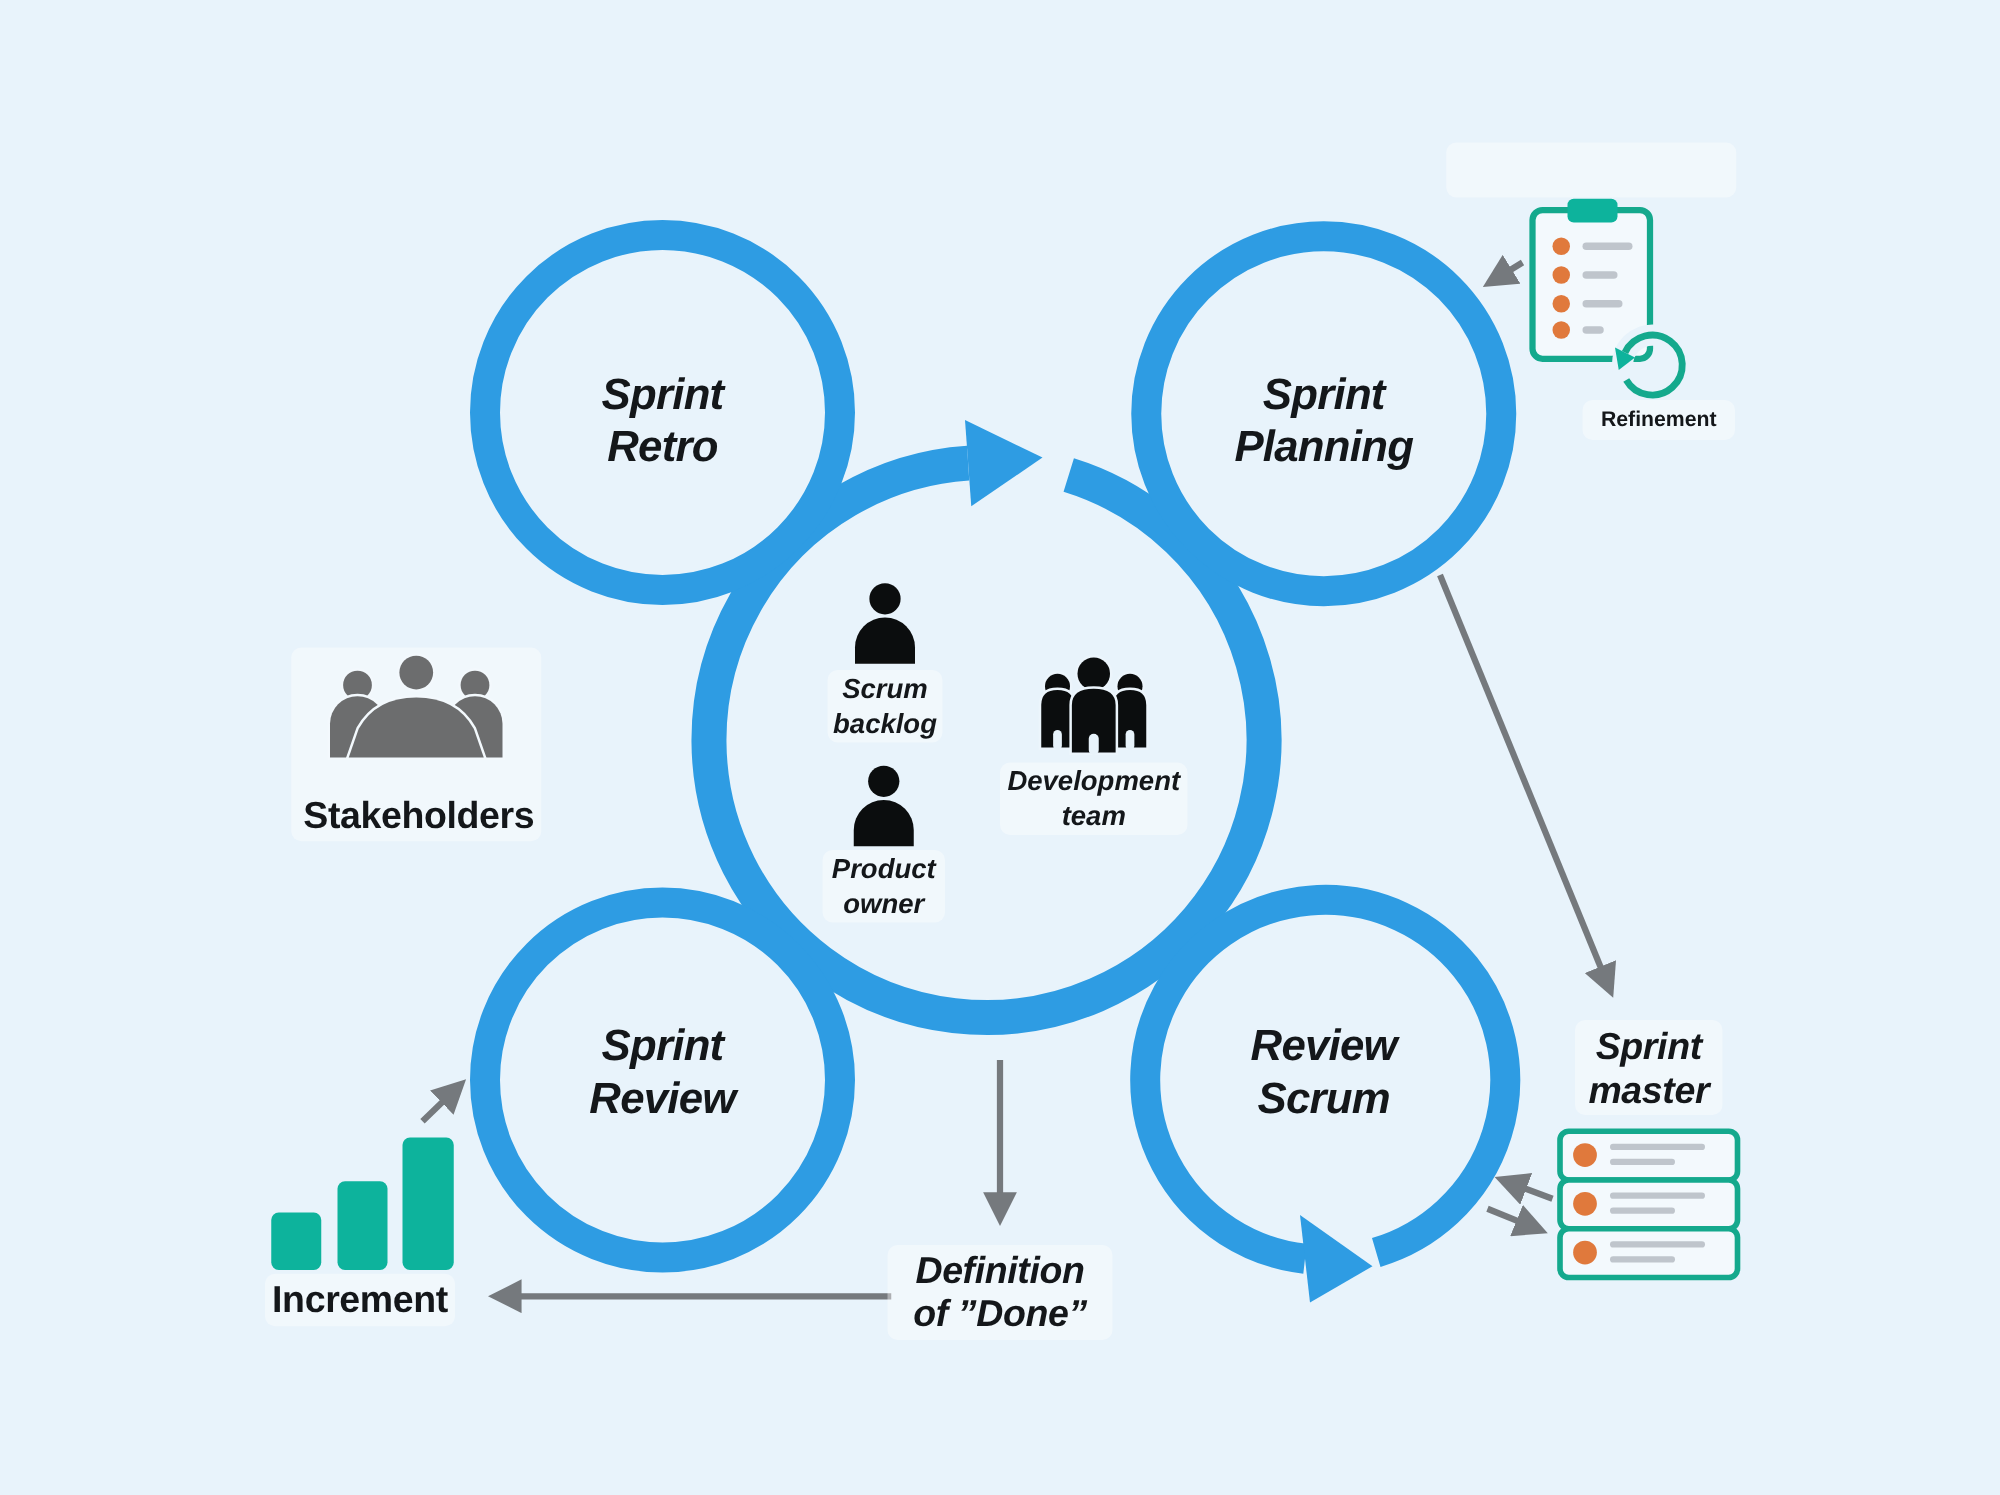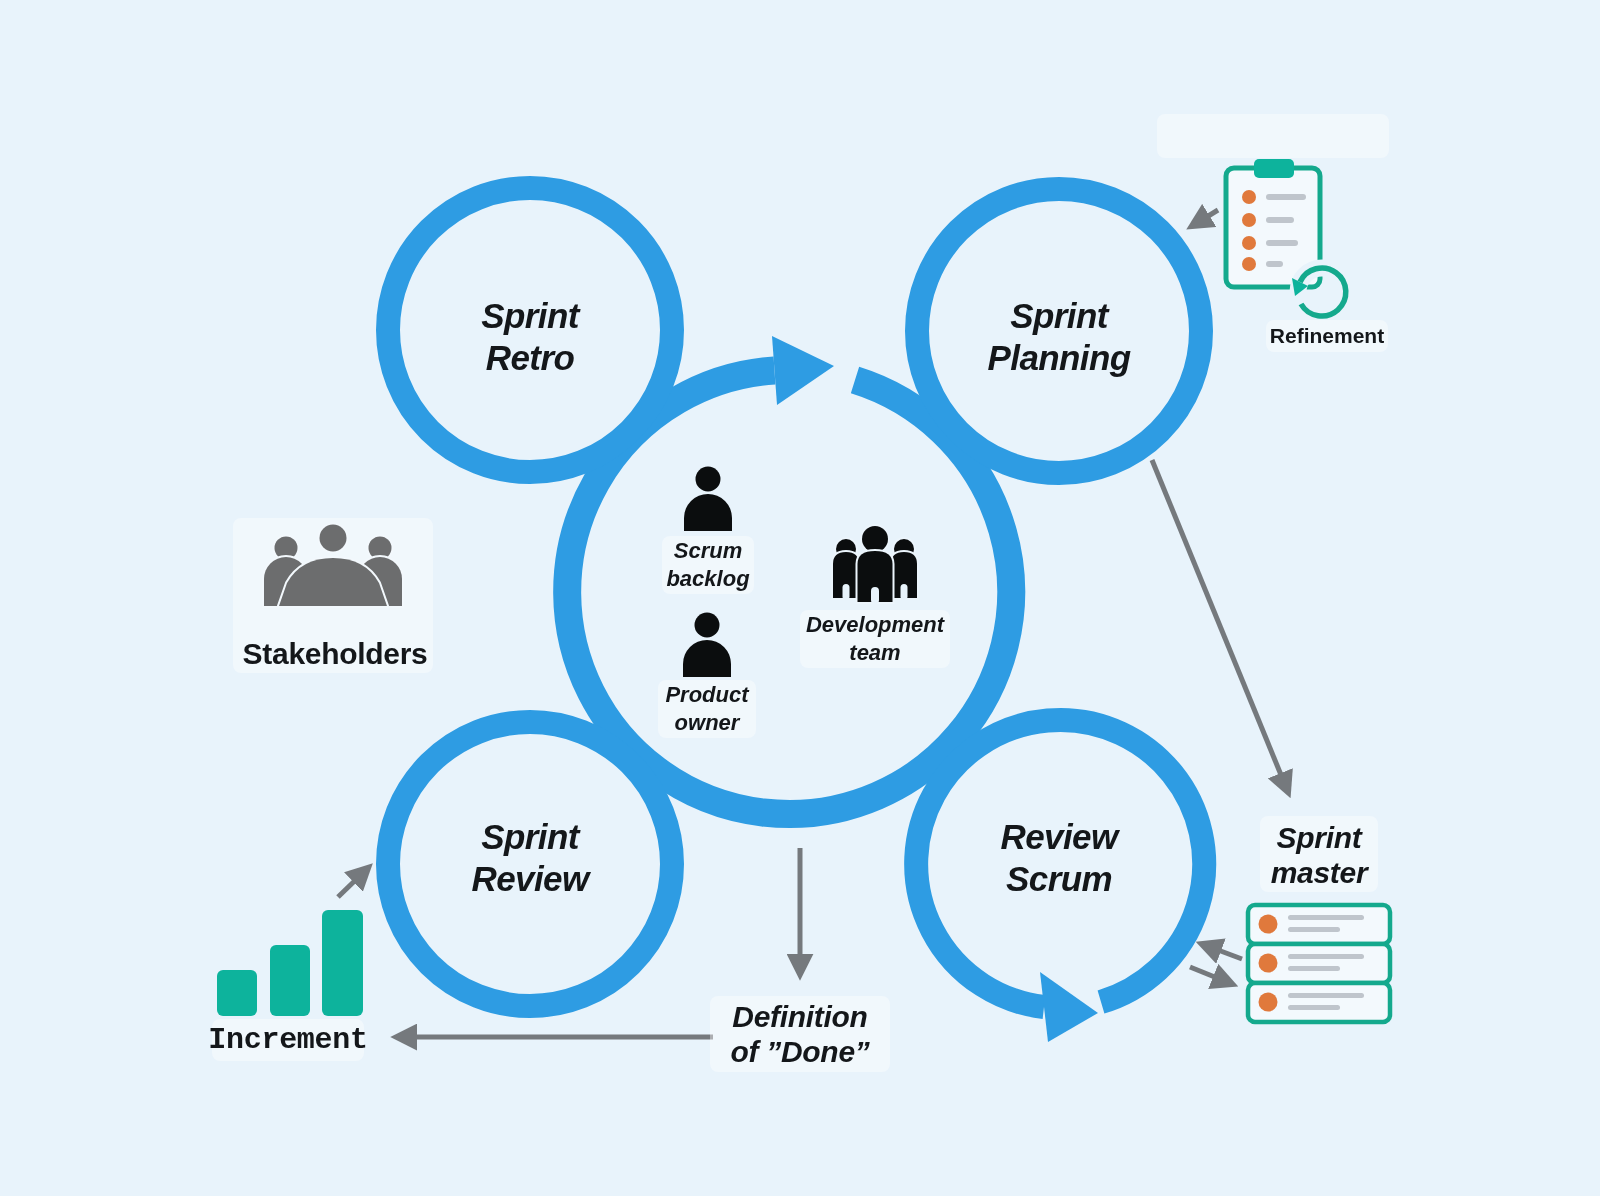--- a/index.html
+++ b/index.html
@@ -23,21 +23,21 @@
   .sep{stroke:#ecf5fc; stroke-width:4; paint-order:stroke;}
   .bg-slot{fill:var(--bg,#e8f3fb);}
 
   .chip{position:absolute; background:rgba(255,255,255,0.4); border-radius:8px;}
   .lbl{position:absolute; transform:translate(-50%,-50%); text-align:center;
        font-weight:700; color:var(--text,#14171a); white-space:nowrap; letter-spacing:-0.3px;}
   .lbl .ln{display:block;font-style:italic;}
   .node-lbl{font-size:35px; line-height:42px; letter-spacing:-0.6px;}
   .annot-lbl{font-size:30px; line-height:35px;}
   .small-lbl{font-size:22px; line-height:28px; letter-spacing:0;}
-  .tiny-lbl{font-size:21px; line-height:24px; letter-spacing:0;}
+  .tiny-lbl{font-size:17px; line-height:24px; letter-spacing:0;}
 </style>
 </head>
 <body>
 
 <div class="canvas">
 
   <svg width="1600" height="1196" viewBox="0 0 1600 1196">
     <defs>
       <marker id="ah" viewBox="0 0 10 10" refX="7.5" refY="5" markerWidth="5.4" markerHeight="5.4" orient="auto-start-reverse">
         <path d="M0 0 L10 5 L0 10 z" fill="#75797d"></path>
@@ -188,19 +188,19 @@
     <span class="ln">Development</span>
     <span class="ln">team</span>
   </div>
 
   <div class="lbl tiny-lbl" style="left:1327px; top:336px;">Refinement</div>
   <div class="lbl annot-lbl" style="left:1319px; top:855px;">
     <span class="ln">Sprint</span>
     <span class="ln">master</span>
   </div>
   <div class="lbl annot-lbl" style="left:335px; top:653px;">Stakeholders</div>
-  <div class="lbl annot-lbl" style="left:288px; top:1040px;font-family:Liberation Mono, monospace;">Increment</div>
+  <div class="lbl annot-lbl" style="left:288px; top:1040px;">Increment</div>
   <div class="lbl annot-lbl" style="left:800px; top:1034px;">
     <span class="ln">Definition</span>
     <span class="ln">of ”Done”</span>
   </div>
 
 </div>
 
 </body></html>

